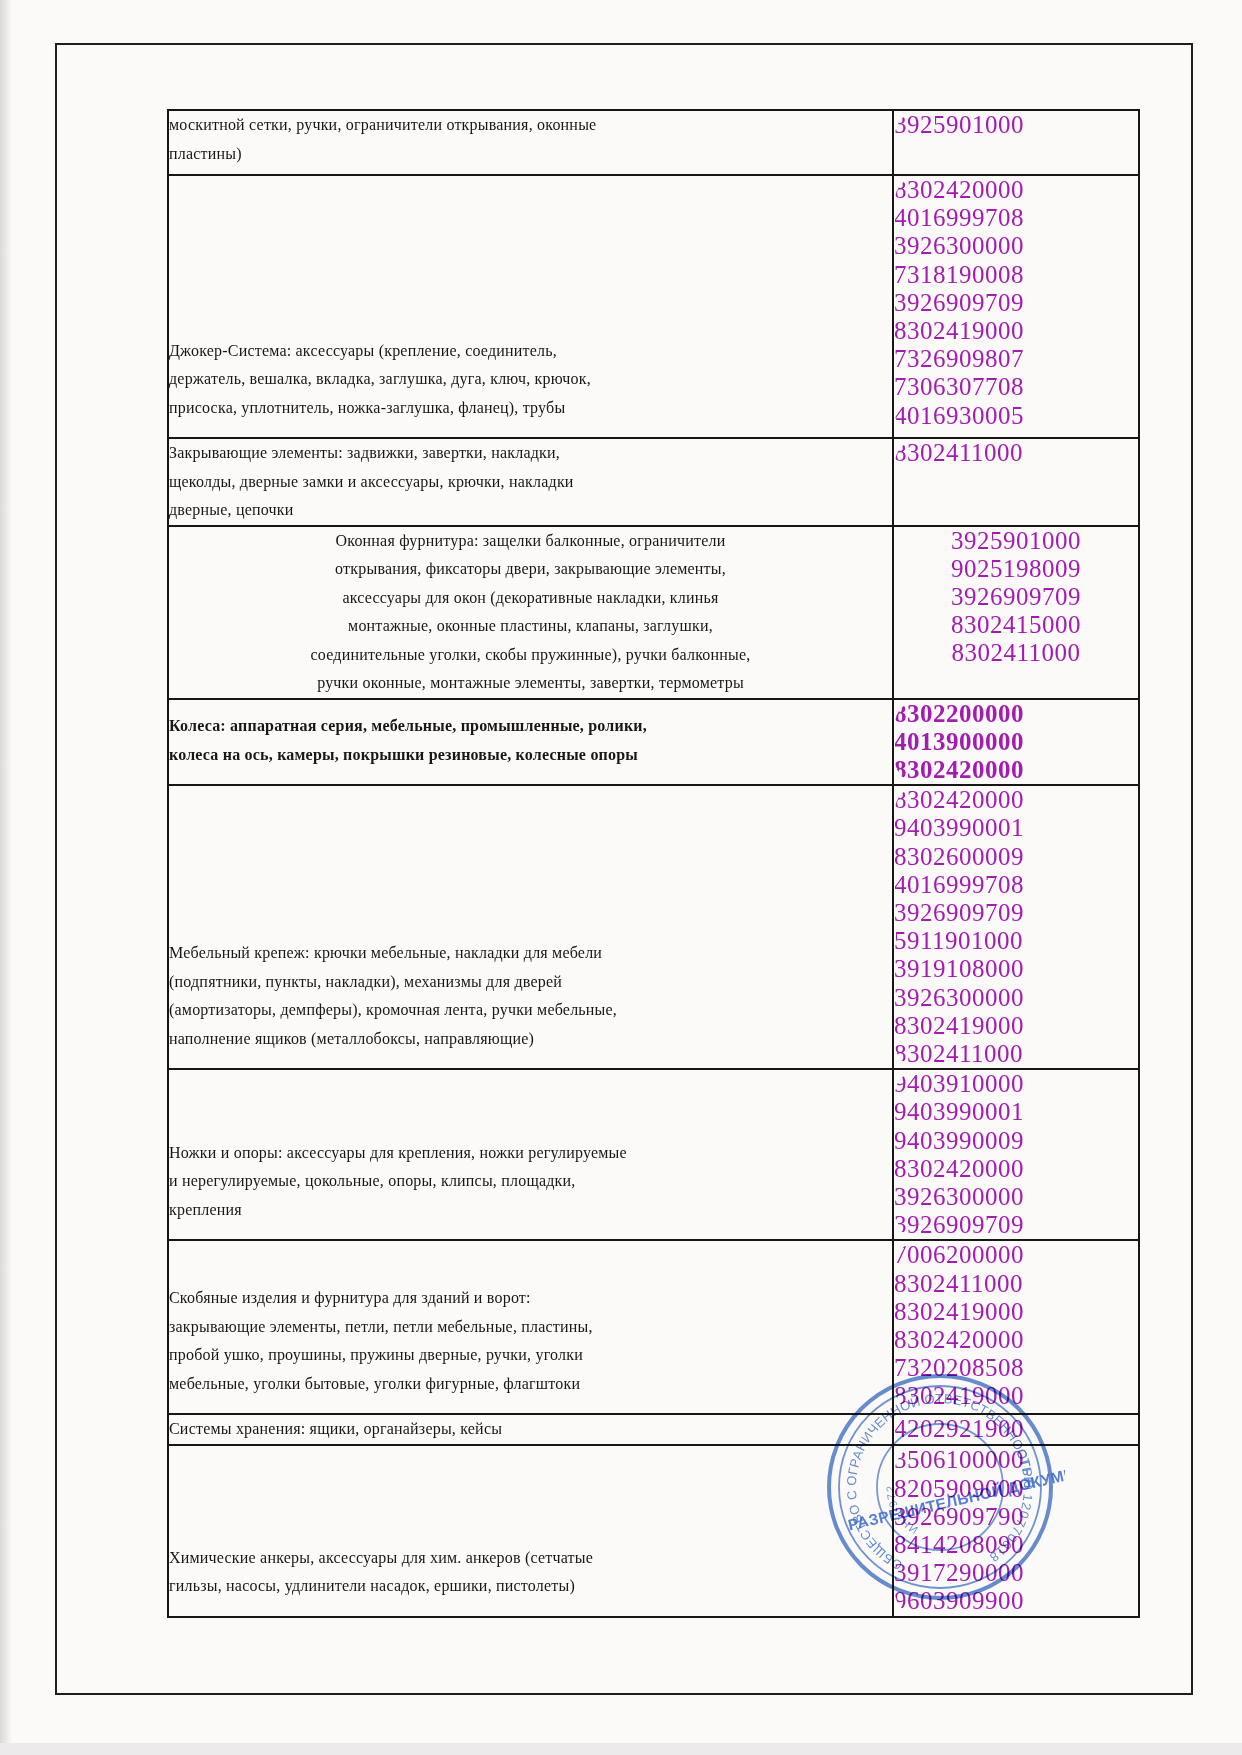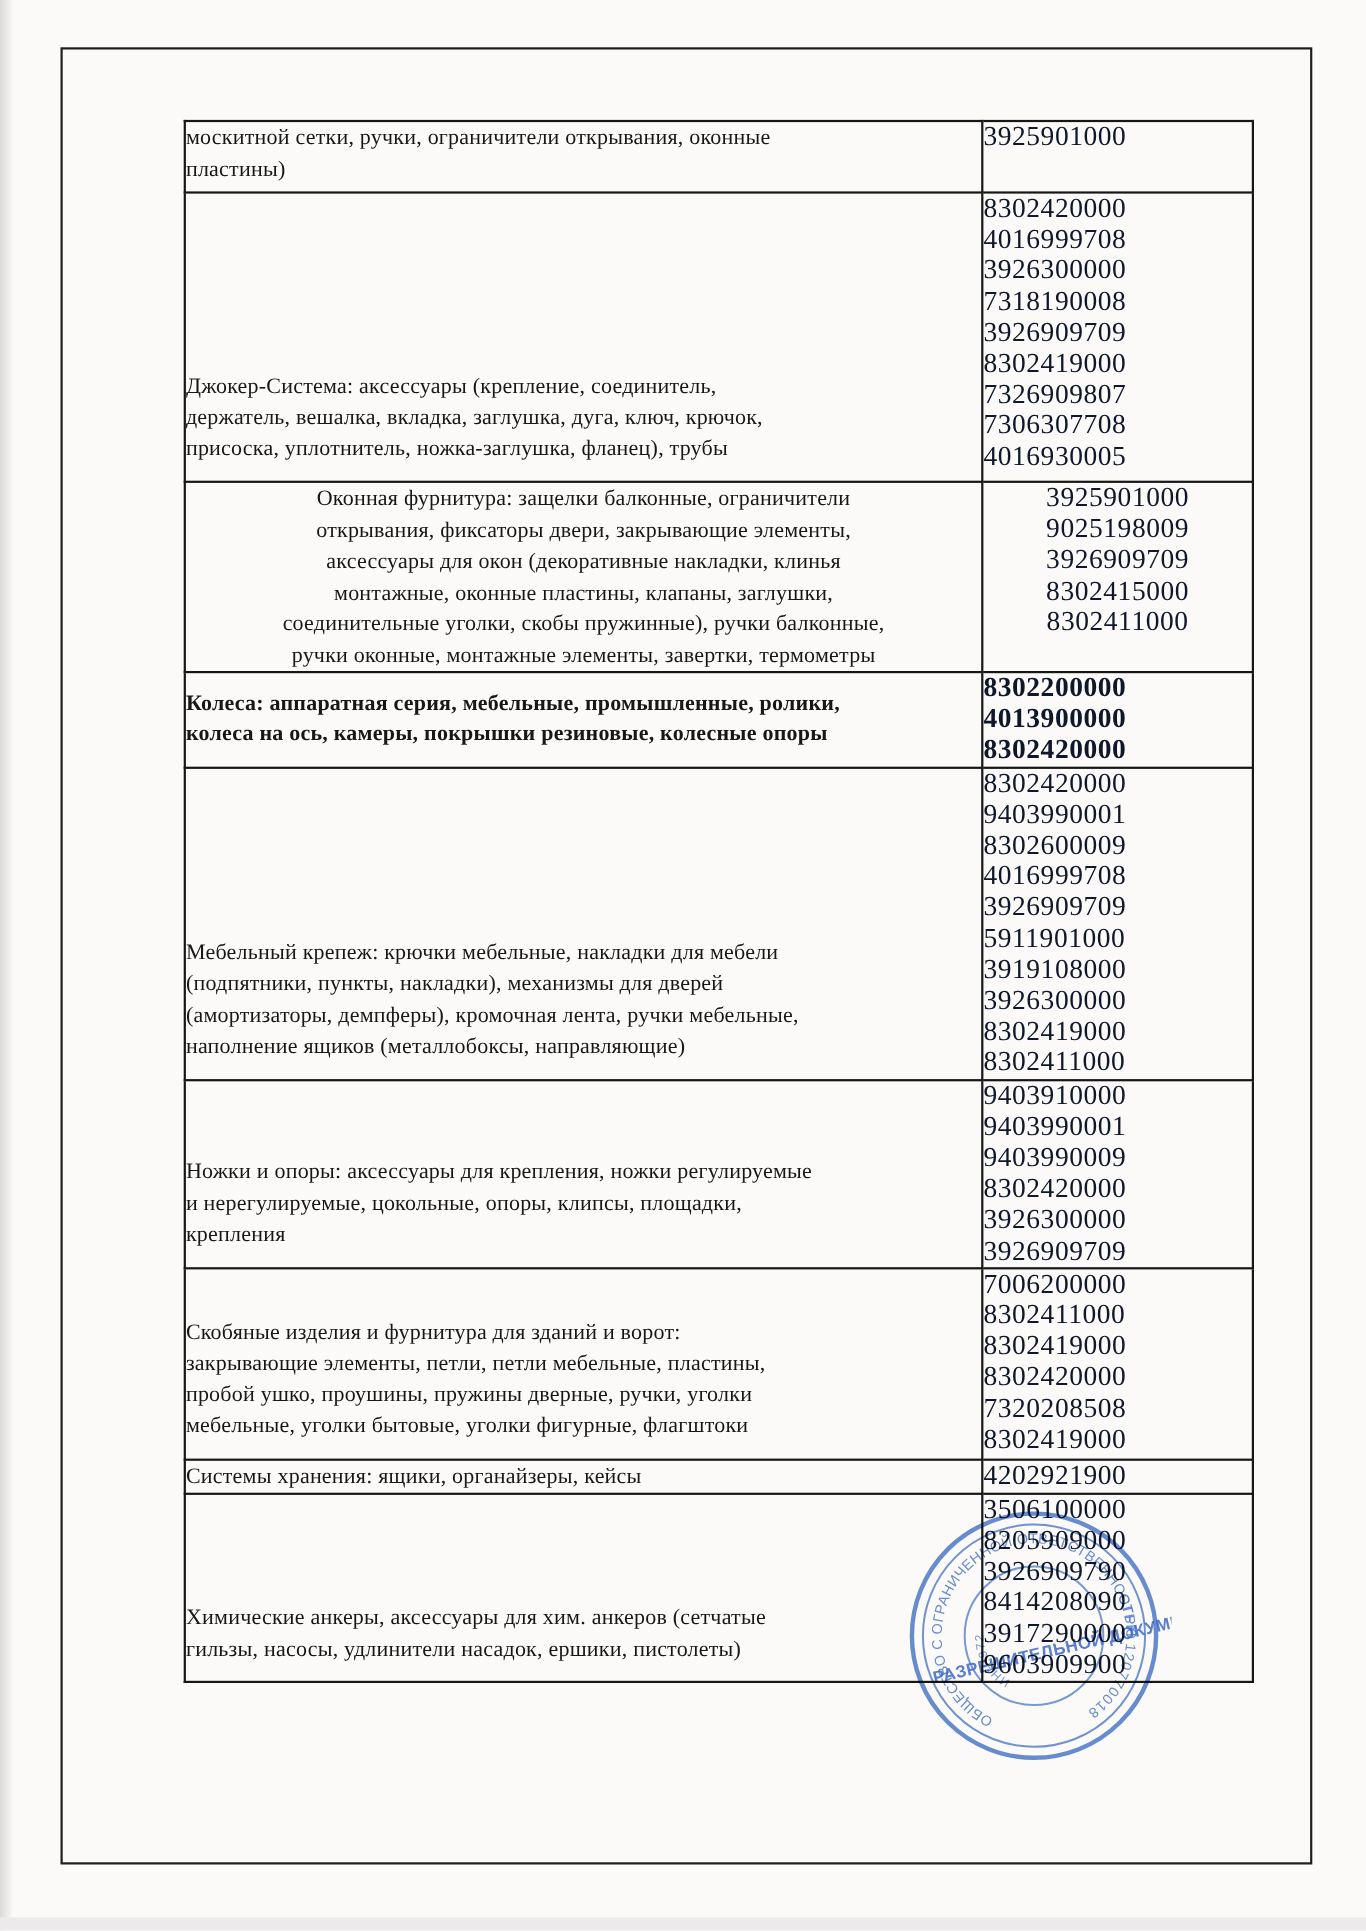--- a/index.html
+++ b/index.html
@@ -14,28 +14,28 @@
   .frame{position:absolute;left:55px;top:43px;width:1134px;height:1648px;
     border:2px solid #1f1f1f;background:transparent;}
   table.doc{
     position:absolute;left:167px;top:109px;width:971px;
     border-collapse:collapse;table-layout:fixed;
   }
   table.doc td{
     border:2px solid #161616;padding:0;overflow:hidden;background:transparent;
   }
   td.desc{
-    font-size:20px;line-height:28.5px;color:#181716;
+    font-size:16px;line-height:28.5px;color:#181716;
     padding:2px 6px 4px 9px;letter-spacing:0.2px;
   }
   td.desc.vt{vertical-align:top;}
   td.desc.vb{vertical-align:bottom;padding-bottom:15px;}
   td.codes{
-    vertical-align:top;font-size:25px;line-height:28.2px;color:#0f172a;
-    padding:3px 4px 1px 15px;letter-spacing:0.5px;
+    vertical-align:top;font-size:25px;line-height:28.2px;color:#a21caf;
+    padding:3px 4px 1px 15px;letter-spacing:0.5px;border-radius:25px;
   }
   .dline{white-space:nowrap;}
   .cline{white-space:nowrap;}
   .stamp{
     position:absolute;left:815px;top:1362px;width:250px;height:250px;
     mix-blend-mode:multiply;opacity:.93;pointer-events:none;
   }
 </style>
 </head>
 <body>
@@ -70,20 +70,30 @@
           <td class="codes">
             <div class="cline">8302420000</div>
             <div class="cline">4016999708</div>
             <div class="cline">3926300000</div>
             <div class="cline">7318190008</div>
             <div class="cline">3926909709</div>
             <div class="cline">8302419000</div>
             <div class="cline">7326909807</div>
             <div class="cline">7306307708</div>
             <div class="cline">4016930005</div>
+          </td>
+        </tr>
+        <tr style="height: 85px;">
+          <td class="desc vt">
+            <div class="dline">Закрывающие элементы: задвижки, завертки, накладки,</div>
+            <div class="dline">щеколды, дверные замки и аксессуары, крючки, накладки</div>
+            <div class="dline">дверные, цепочки</div>
+          </td>
+          <td class="codes">
+            <div class="cline">8302411000</div>
           </td>
         </tr>
         <tr style="height: 173px; text-align: center;">
           <td class="desc vt">
             <div class="dline">Оконная фурнитура: защелки балконные, ограничители</div>
             <div class="dline">открывания, фиксаторы двери, закрывающие элементы,</div>
             <div class="dline">аксессуары для окон (декоративные накладки, клинья</div>
             <div class="dline">монтажные, оконные пластины, клапаны, заглушки,</div>
             <div class="dline">соединительные уголки, скобы пружинные), ручки балконные,</div>
             <div class="dline">ручки оконные, монтажные элементы, завертки, термометры</div>

